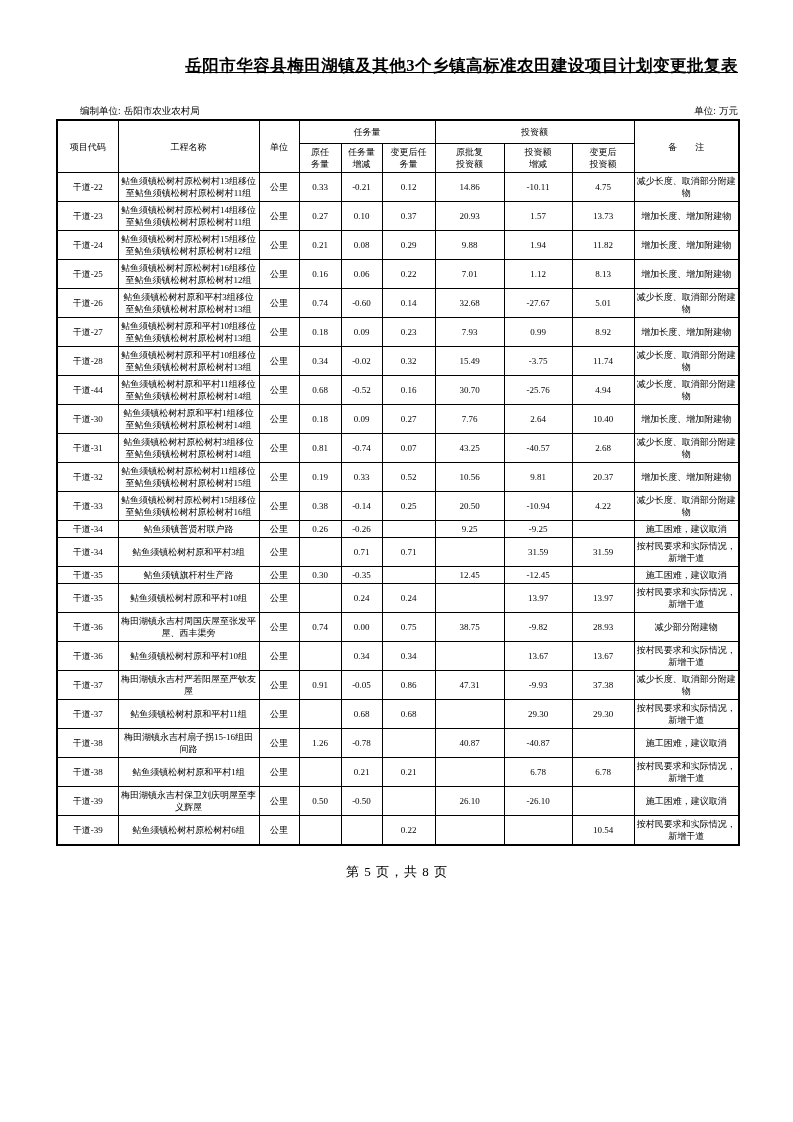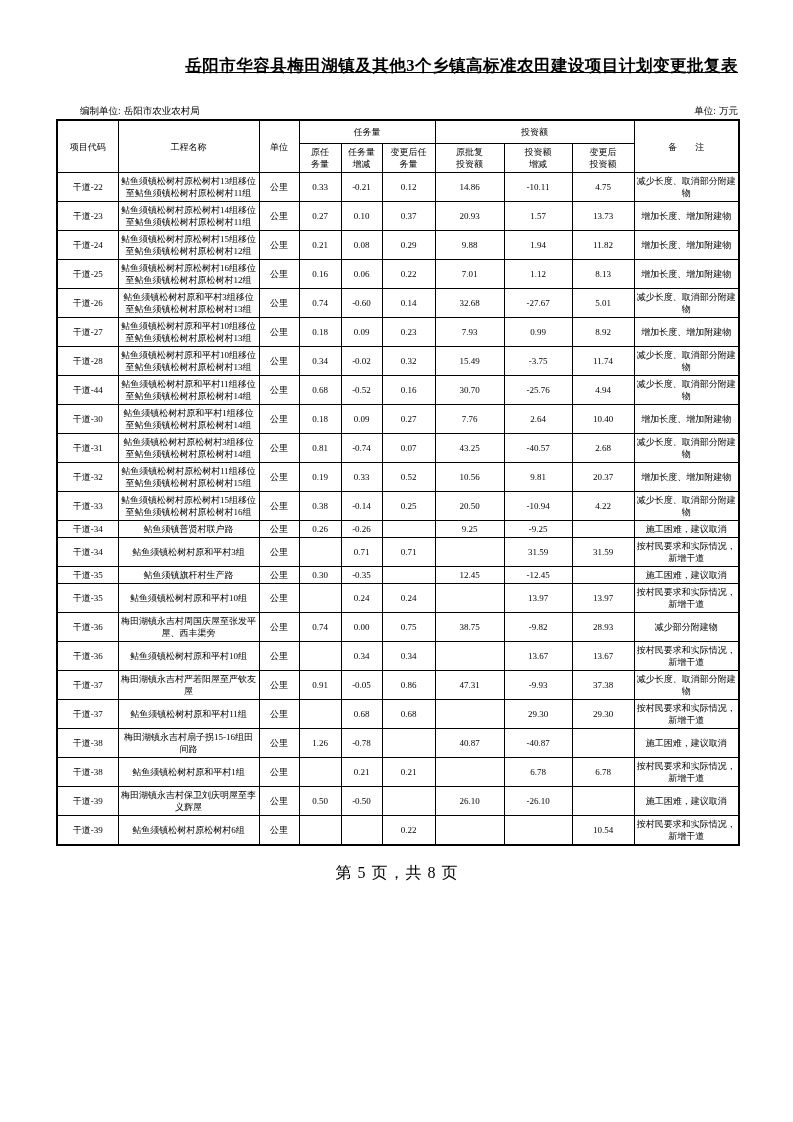--- a/index.html
+++ b/index.html
@@ -55,21 +55,21 @@
     overflow:hidden;
     word-break:break-all;
   }
   .main thead th { padding:2px 0;margin-top:39px; }
   .main thead tr.group-row th { height:18px; }
   .main thead th.wrap { white-space:pre-line; }
   .main thead { border-bottom:1.5px solid #000; }
   .main td.name { padding:2px 2px;font-family:Liberation Serif, serif; }
   .footer {
     text-align:center;
-    font-size:16px;
+    font-size:13px;
     margin-top:17px;
     letter-spacing:1px;
   }
 </style>
 </head>
 <body>
 
 <div class="page">
 
 

